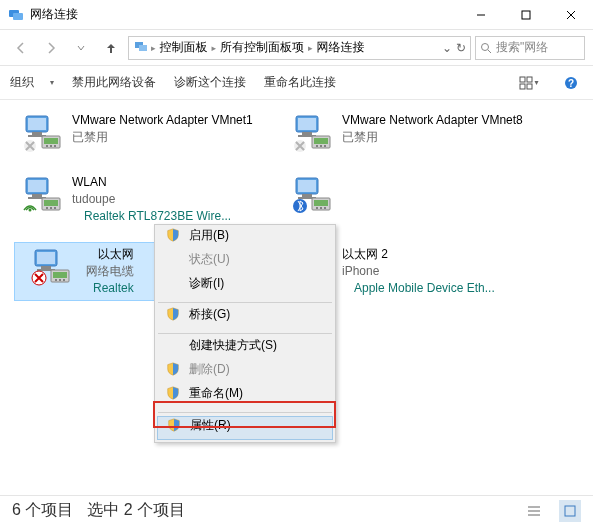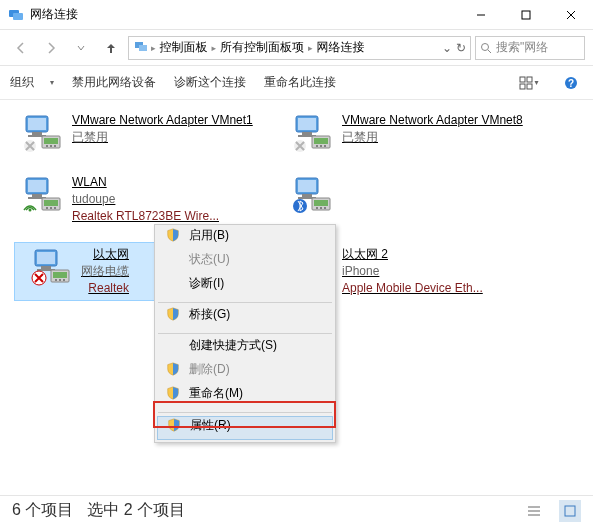--- a/index.html
+++ b/index.html
@@ -20,27 +20,27 @@
 .searchbox { width: 110px; height: 24px; border: 1px solid #ccc; display: flex; align-items: center; padding: 0 4px; color: #888; font-size: 12px; }
 
 .toolbar { height: 34px; display: flex; align-items: center; padding: 0 10px; gap: 18px; border-bottom: 1px solid #e8e8e8; background: #fff; }
 .toolbar .titem { display: flex; align-items: center; gap: 16px; font-size: 12px; color: #333; }
 .toolbar .tdrop { font-size: 8px; color: #666; }
 .toolbar .spacer { flex: 1; }
 .toolbar .tricon { width: 24px; height: 24px; display: flex; align-items: center; justify-content: center; color: #555; }
 
 .content { position: relative; height: 395px; padding: 8px 14px; }
 .grid { display: flex; flex-wrap: wrap; }
-.item { width: 270px; display: flex; gap: 8px; padding: 4px 6px; margin-bottom: 14px; align-items: flex-start; text-decoration: underline; }
+.item { width: 270px; display: flex; gap: 8px; padding: 4px 6px; margin-bottom: 14px; align-items: flex-start; }
 .item.selected { background: #cce8ff; border: 1px solid #99d1ff; padding: 3px 14px; text-align: right; }
 .item .nicon { width: 44px; height: 40px; flex-shrink: 0; position: relative; }
 .item .ntext { display: flex; flex-direction: column; line-height: 1.4; font-size: 12px; overflow: hidden; }
 .item .ntext .l1 { color: #000; white-space: nowrap; }
 .item .ntext .l2 { color: #666; white-space: nowrap; overflow: hidden; text-overflow: ellipsis; }
-.item .ntext .l3 { color: #7f1d1d; white-space: nowrap; overflow: hidden; text-overflow: ellipsis; }
+.item .ntext .l3 { color: #0f766e; white-space: nowrap; overflow: hidden; text-overflow: ellipsis; margin-left: 12px; }
 
 .ctxmenu { position: absolute; left: 154px; top: 124px; width: 182px; background: #f0f0f0; border: 1px solid #ccc; box-shadow: 2px 2px 4px rgba(0,0,0,0.2); padding: 2px; }
 .ctxmenu .mitem { height: 24px; display: flex; align-items: flex-start; padding-left: 8px; gap: 8px; font-size: 12px; }
 .ctxmenu .mitem.disabled { color: #888; }
 .ctxmenu .mitem.hover { background: #d8e6f2; border: 1px solid #a0c8e8; }
 .ctxmenu .msep { height: 1px; background: #d0d0d0; margin: 3px 1px; }
 .ctxmenu .micon { width: 16px; height: 16px; display: flex; align-items: center; justify-content: center; }
 .redbox { position: absolute; left: 153px; top: 301px; width: 183px; height: 27px; border: 2px solid #d93025; pointer-events: none; }
 
 .statusbar { height: 30px; border-top: 1px solid #e5e5e5; display: flex; align-items: center; padding: 0 12px; gap: 14px; font-size: 16px; color: #333; }

